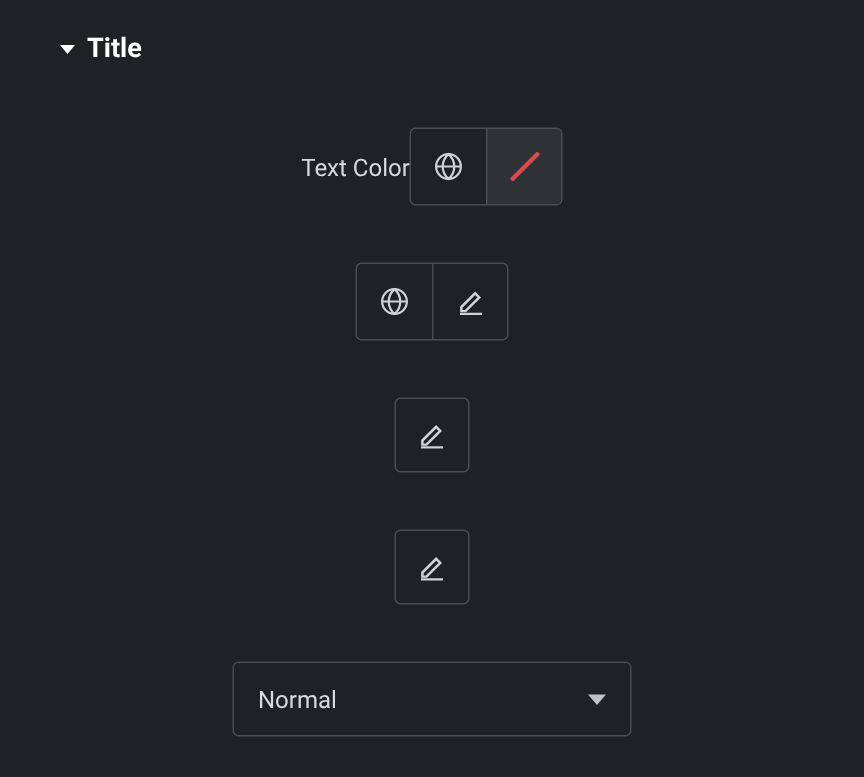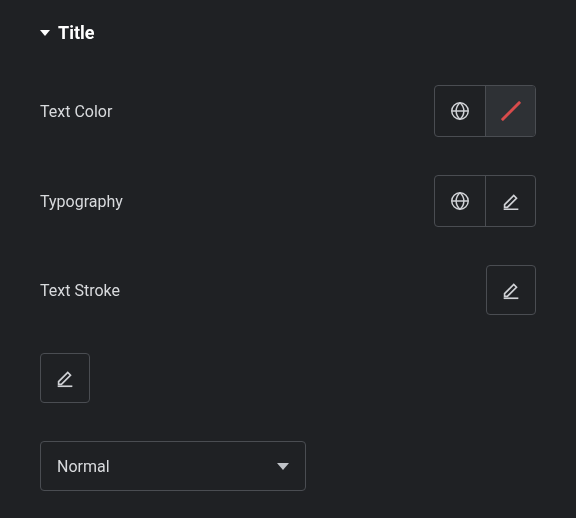--- a/index.html
+++ b/index.html
@@ -28,21 +28,21 @@
   }
   .section-title {
     font-size: 18px;
     font-weight: 700;
     color: #fff;
     text-align: center;
   }
   .row {
     display: flex;
     align-items: center;
-    justify-content: space-between;
+    justify-content: center;
     padding: 0 20px;
     margin-bottom: 38px;
   }
   .row-label {
     color: #d8dadd;
     font-size: 16px;
   }
   .controls {
     display: flex;
     gap: 0;
@@ -132,42 +132,40 @@
         </svg>
       </div>
       <div class="icon-btn darker">
         <span class="swatch-none"></span>
       </div>
     </div>
   </div>
 </div>
 
 <div class="row">
-  <span class="row-label">Typography</span>
   <div class="controls">
     <div class="btn-group">
       <div class="icon-btn">
         <svg class="globe-icon" viewBox="0 0 24 24" fill="none" stroke="currentColor" stroke-width="1.6">
           <circle cx="12" cy="12" r="9"></circle>
           <path d="M3 12h18"></path>
           <path d="M12 3c2.8 2.4 4.2 5.6 4.2 9s-1.4 6.6-4.2 9c-2.8-2.4-4.2-5.6-4.2-9s1.4-6.6 4.2-9z"></path>
         </svg>
       </div>
       <div class="icon-btn">
         <svg class="edit-icon" viewBox="0 0 24 24" fill="none" stroke="currentColor" stroke-width="1.8">
           <path d="M5 16l10-10 3 3-10 10H5v-3z"></path>
           <path d="M4 21h16"></path>
         </svg>
       </div>
     </div>
   </div>
 </div>
 
 <div class="row">
-  <span class="row-label">Text Stroke</span>
   <div class="controls">
     <div class="icon-btn single-btn">
       <svg class="edit-icon" viewBox="0 0 24 24" fill="none" stroke="currentColor" stroke-width="1.8">
         <path d="M5 16l10-10 3 3-10 10H5v-3z"></path>
         <path d="M4 21h16"></path>
       </svg>
     </div>
   </div>
 </div>
 

